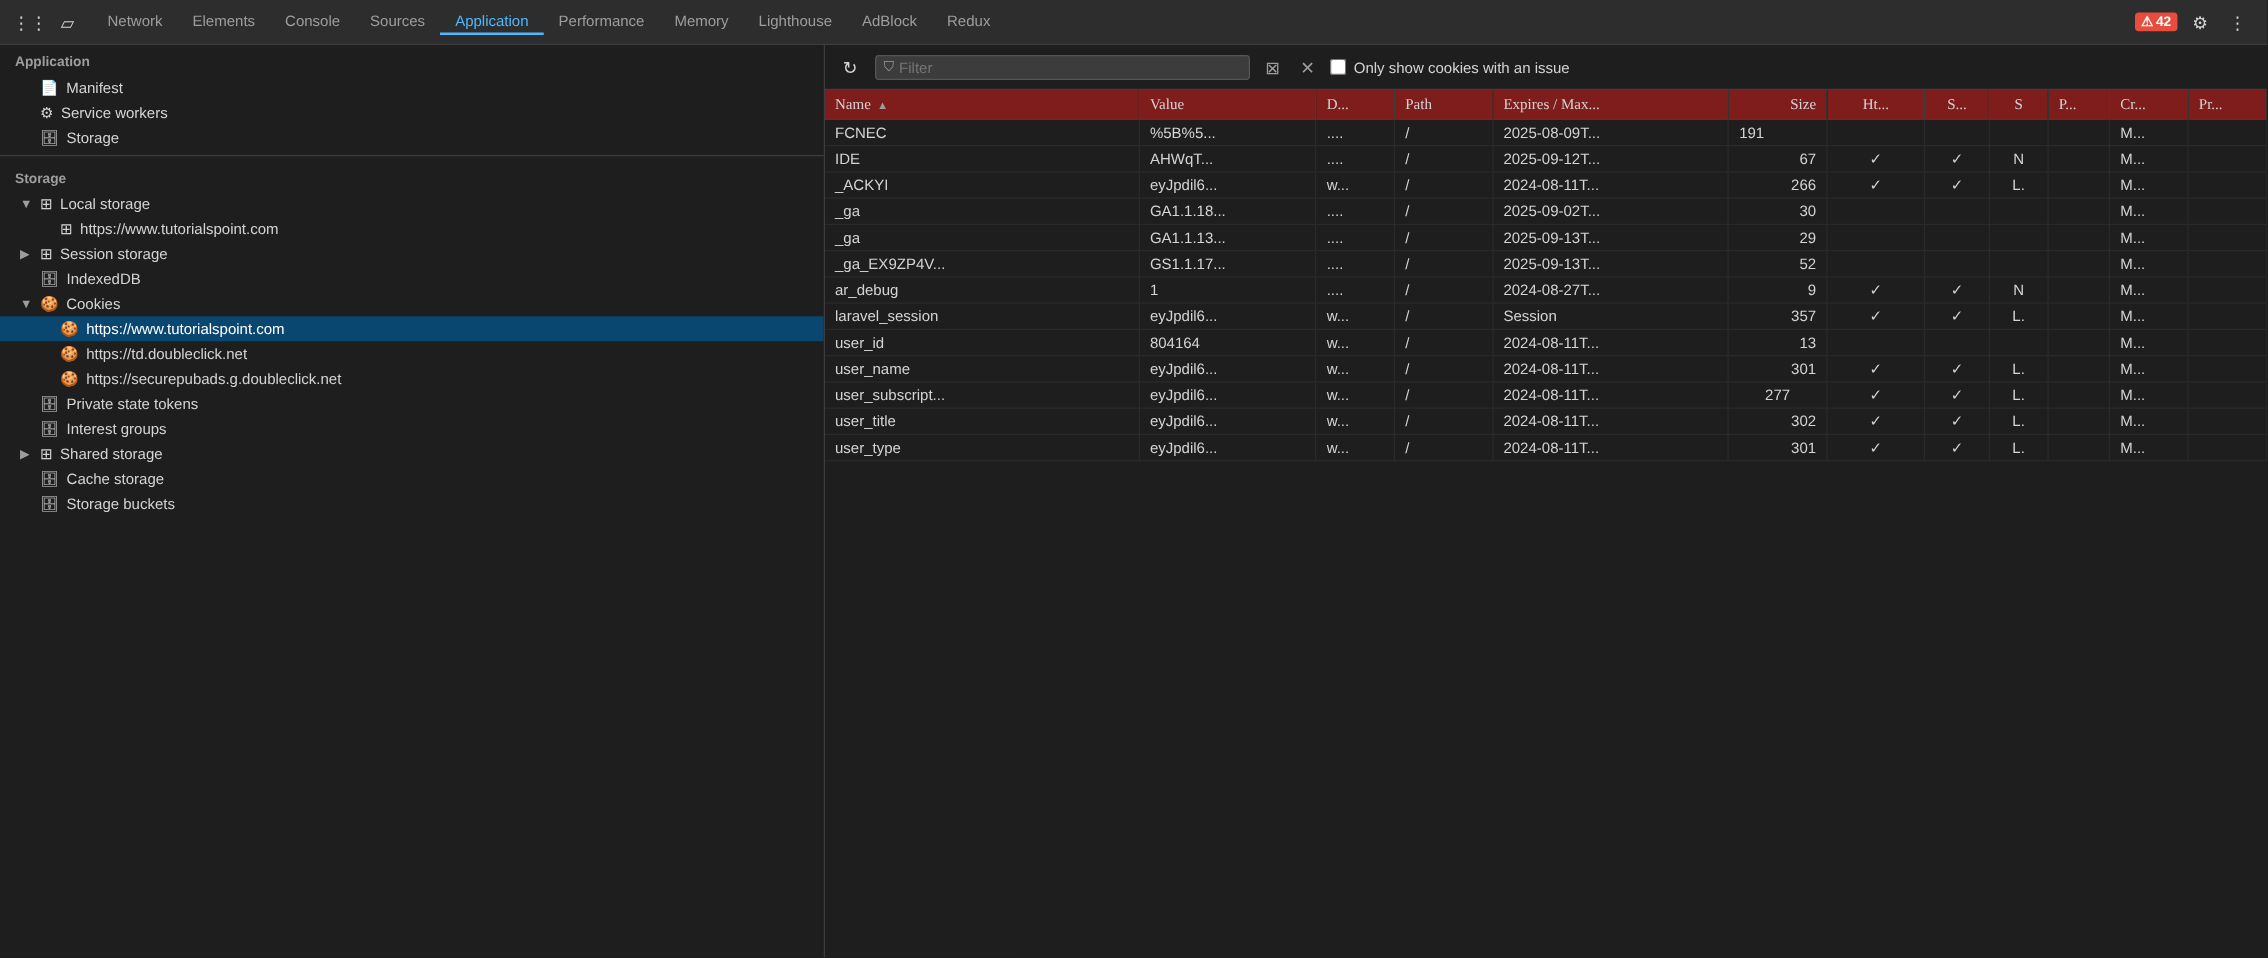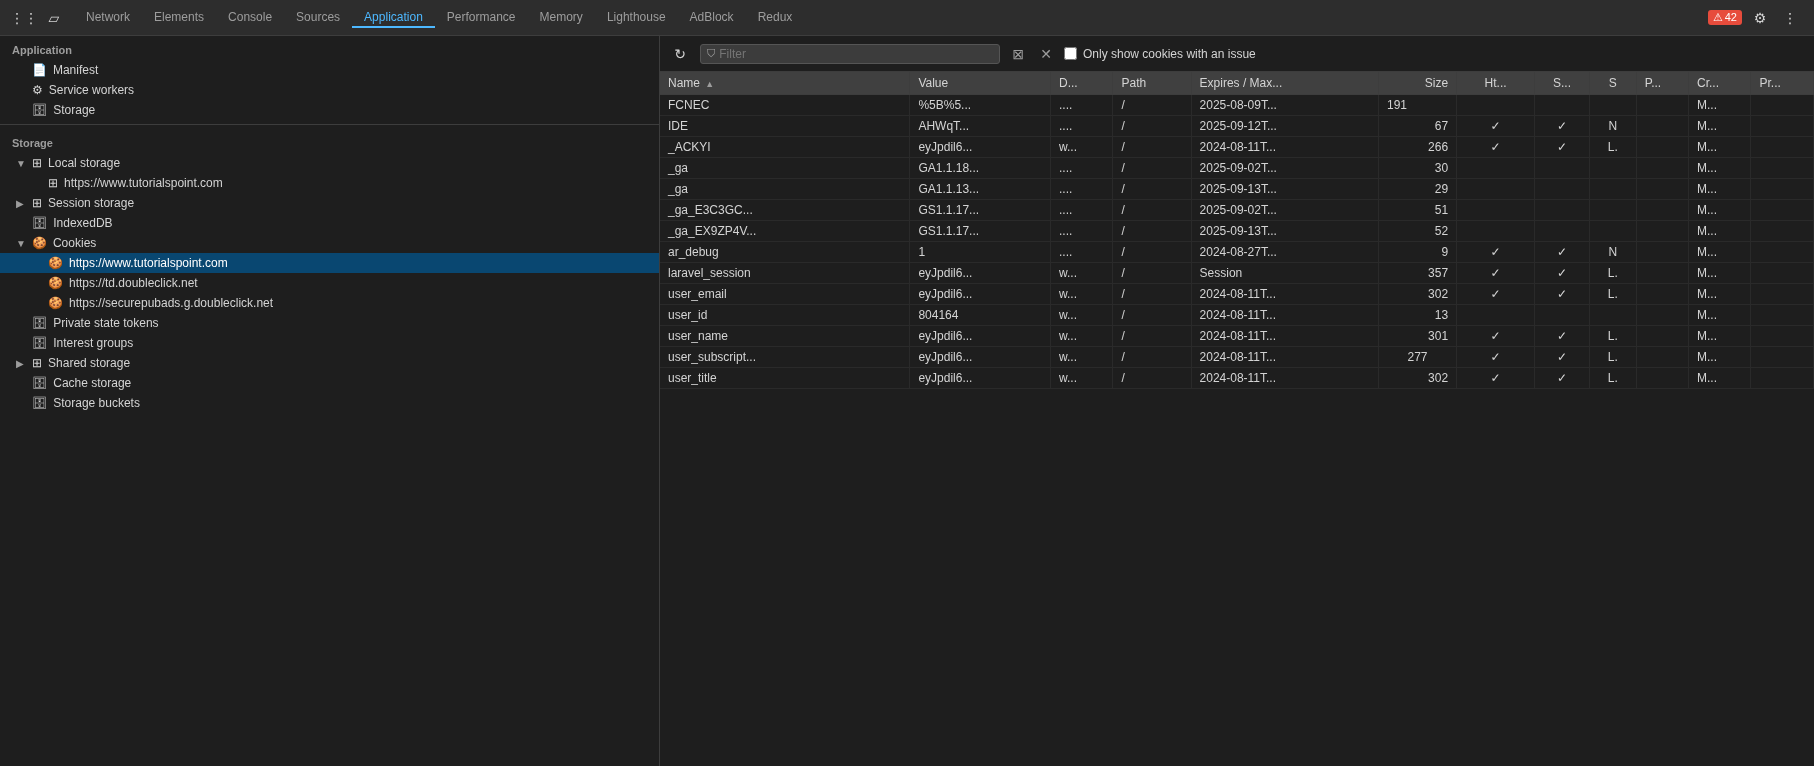--- a/index.html
+++ b/index.html
@@ -62,21 +62,21 @@
       align-items: center;
       gap: 6px;
       padding-right: 8px;
     }
     .badge {
       background: #e74c3c;
       color: white;
       border-radius: 3px;
       padding: 1px 5px;
       font-size: 11px;
-      font-weight: 400;
+      font-weight: 700;
     }
 
     
     .main-area {
       display: flex;
       flex: 1;
       overflow: hidden;
     }
 
     
@@ -199,25 +199,26 @@
     .cookie-table {
       flex: 1;
       overflow: auto;
     }
     table {
       width: 100%;
       border-collapse: collapse;
       font-size: 12px;
     }
     thead tr {
-      background: #404040;
+      background: #7f1d1d;
       border-bottom: 1px solid #3d3d3d;
       position: sticky;
       top: 0;
       z-index: 1;
+      font-family: Liberation Serif, serif;
     }
     th {
       padding: 4px 8px;
       text-align: left;
       color: #d4d4d4;
       font-weight: 500;
       border-right: 1px solid #3d3d3d;
       white-space: nowrap;
       cursor: pointer;
       user-select: none;
@@ -482,34 +483,20 @@
               <td class="col-expires">2025-09-13T...</td>
               <td class="col-size" style="">29</td>
               <td class="col-httponly" style="text-align: center;"></td>
               <td class="col-secure" style="text-align: center;"></td>
               <td class="col-samesite"></td>
               <td class="col-priority"></td>
               <td class="col-crosssite">M...</td>
               <td class="col-partition"></td>
             </tr>
             <tr>
-              <td class="col-name">_ga_E3C3GC...</td>
-              <td class="col-value">GS1.1.17...</td>
-              <td class="col-domain">....</td>
-              <td class="col-path">/</td>
-              <td class="col-expires">2025-09-02T...</td>
-              <td class="col-size" style="text-align: right;">51</td>
-              <td class="col-httponly" style="text-align: center;"></td>
-              <td class="col-secure" style="text-align: center;"></td>
-              <td class="col-samesite"></td>
-              <td class="col-priority"></td>
-              <td class="col-crosssite">M...</td>
-              <td class="col-partition"></td>
-            </tr>
-            <tr>
               <td class="col-name">_ga_EX9ZP4V...</td>
               <td class="col-value">GS1.1.17...</td>
               <td class="col-domain">....</td>
               <td class="col-path">/</td>
               <td class="col-expires">2025-09-13T...</td>
               <td class="col-size" style="text-align: right;">52</td>
               <td class="col-httponly" style="text-align: center;"></td>
               <td class="col-secure" style="text-align: center;"></td>
               <td class="col-samesite"></td>
               <td class="col-priority"></td>
@@ -538,34 +525,20 @@
               <td class="col-expires">Session</td>
               <td class="col-size" style="text-align: right;">357</td>
               <td class="col-httponly" style="text-align: center;">✓</td>
               <td class="col-secure" style="text-align: center;">✓</td>
               <td class="col-samesite">L.</td>
               <td class="col-priority"></td>
               <td class="col-crosssite">M...</td>
               <td class="col-partition"></td>
             </tr>
             <tr>
-              <td class="col-name">user_email</td>
-              <td class="col-value">eyJpdil6...</td>
-              <td class="col-domain">w...</td>
-              <td class="col-path">/</td>
-              <td class="col-expires">2024-08-11T...</td>
-              <td class="col-size" style="text-align: right;">302</td>
-              <td class="col-httponly" style="text-align: center;">✓</td>
-              <td class="col-secure" style="text-align: center;">✓</td>
-              <td class="col-samesite">L.</td>
-              <td class="col-priority"></td>
-              <td class="col-crosssite">M...</td>
-              <td class="col-partition"></td>
-            </tr>
-            <tr>
               <td class="col-name">user_id</td>
               <td class="col-value">804164</td>
               <td class="col-domain">w...</td>
               <td class="col-path">/</td>
               <td class="col-expires">2024-08-11T...</td>
               <td class="col-size" style="text-align: right;">13</td>
               <td class="col-httponly" style="text-align: center;"></td>
               <td class="col-secure" style="text-align: center;"></td>
               <td class="col-samesite"></td>
               <td class="col-priority"></td>
@@ -607,17 +580,31 @@
               <td class="col-path">/</td>
               <td class="col-expires">2024-08-11T...</td>
               <td class="col-size" style="text-align: right;">302</td>
               <td class="col-httponly" style="text-align: center;">✓</td>
               <td class="col-secure" style="text-align: center;">✓</td>
               <td class="col-samesite">L.</td>
               <td class="col-priority"></td>
               <td class="col-crosssite">M...</td>
               <td class="col-partition"></td>
             </tr>
+            <tr>
+              <td class="col-name">user_type</td>
+              <td class="col-value">eyJpdil6...</td>
+              <td class="col-domain">w...</td>
+              <td class="col-path">/</td>
+              <td class="col-expires">2024-08-11T...</td>
+              <td class="col-size" style="text-align: right;">301</td>
+              <td class="col-httponly" style="text-align: center;">✓</td>
+              <td class="col-secure" style="text-align: center;">✓</td>
+              <td class="col-samesite">L.</td>
+              <td class="col-priority"></td>
+              <td class="col-crosssite">M...</td>
+              <td class="col-partition"></td>
+            </tr>
           </tbody>
       </table>
     </div>
   </div>
 </div>
 
 </body></html>

